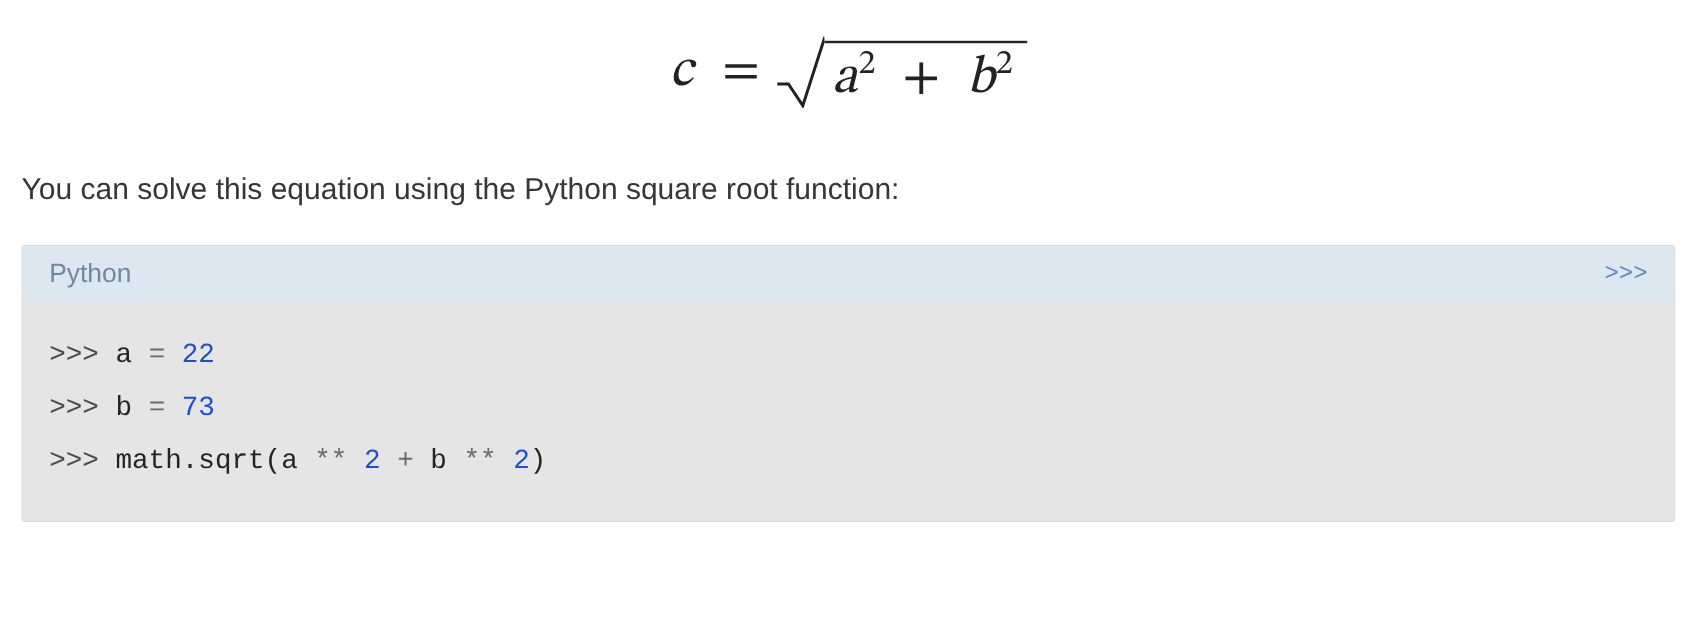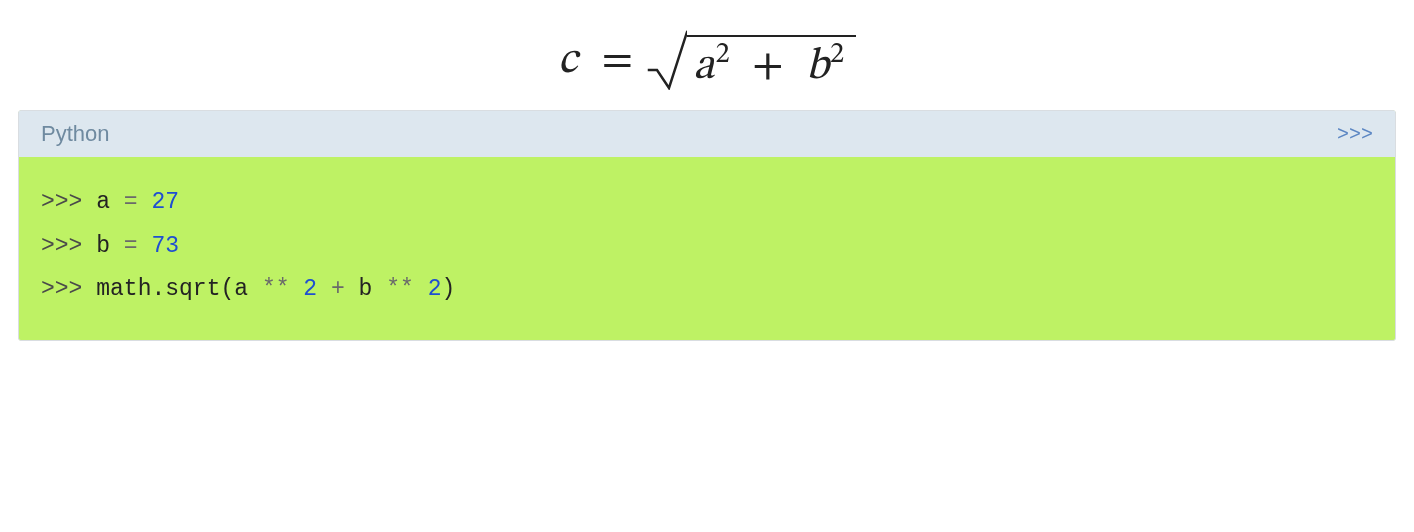--- a/index.html
+++ b/index.html
@@ -74,21 +74,21 @@
   .paragraph {
     font-size: 25px;
     color: #363636;
     margin: 30px 0 28px 0;
     line-height: 1.45;
   }
   .codeframe {
     border: 1px solid #d9dde1;
     border-radius: 3px;
     margin-bottom: 20px;
-    background: #bef264;
+    background: #e5e5e5;
   }
   .codeheader {
     display: flex;
     justify-content: space-between;
     align-items: center;
     background: #dde7ef;
     padding: 10px 22px;
     font-size: 22px;
   }
   .codeheader-title {
@@ -136,26 +136,27 @@
         </span>
         <span class="radicand">
           <span class="eq-var">a</span><span class="eq-sup">2</span>
           <span class="eq-plus">+</span>
           <span class="eq-var">b</span><span class="eq-sup">2</span>
         </span>
       </span>
     </span>
   </div>
 
+  <p class="paragraph">You can solve this equation using the Python square root function:</p>
 
   <div class="codeframe">
     <div class="codeheader">
       <span class="codeheader-title">Python</span>
       <span class="codeheader-prompt">&gt;&gt;&gt;</span>
     </div>
     <div class="codebody">
-      <div class="codeline"><span class="tok-prompt">&gt;&gt;&gt;</span> <span class="tok-name">a</span> <span class="tok-op">=</span> <span class="tok-num">27</span></div>
+      <div class="codeline"><span class="tok-prompt">&gt;&gt;&gt;</span> <span class="tok-name">a</span> <span class="tok-op">=</span> <span class="tok-num">22</span></div>
       <div class="codeline"><span class="tok-prompt">&gt;&gt;&gt;</span> <span class="tok-name">b</span> <span class="tok-op">=</span> <span class="tok-num">73</span></div>
       <div class="codeline"><span class="tok-prompt">&gt;&gt;&gt;</span> <span class="tok-name">math</span><span class="tok-punct">.</span><span class="tok-name">sqrt</span><span class="tok-punct">(</span><span class="tok-name">a</span> <span class="tok-star">**</span> <span class="tok-num">2</span> <span class="tok-op">+</span> <span class="tok-name">b</span> <span class="tok-star">**</span> <span class="tok-num">2</span><span class="tok-punct">)</span></div>
     </div>
   </div>
 
 </div>
 
 </body></html>

